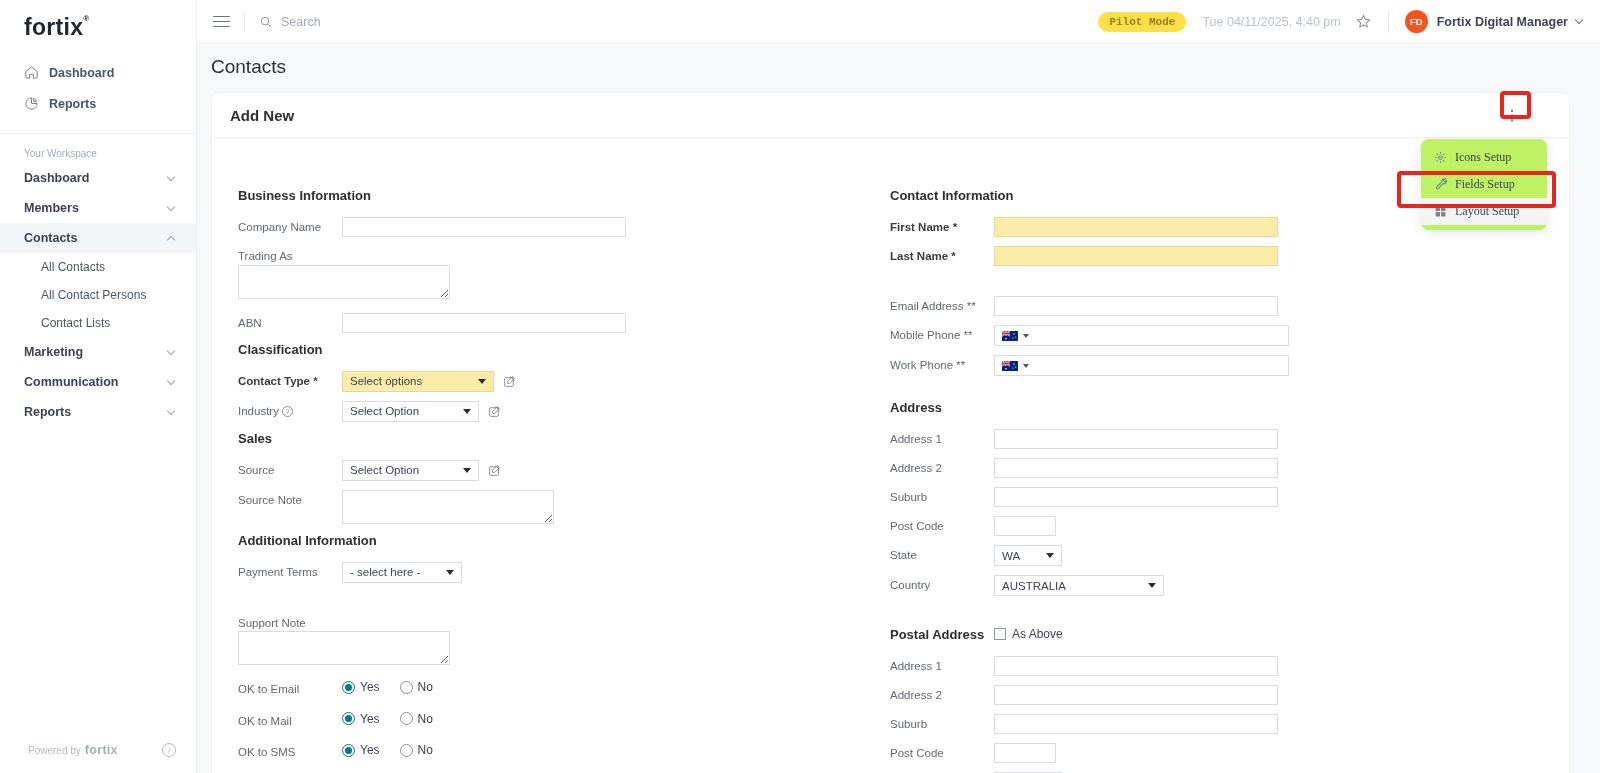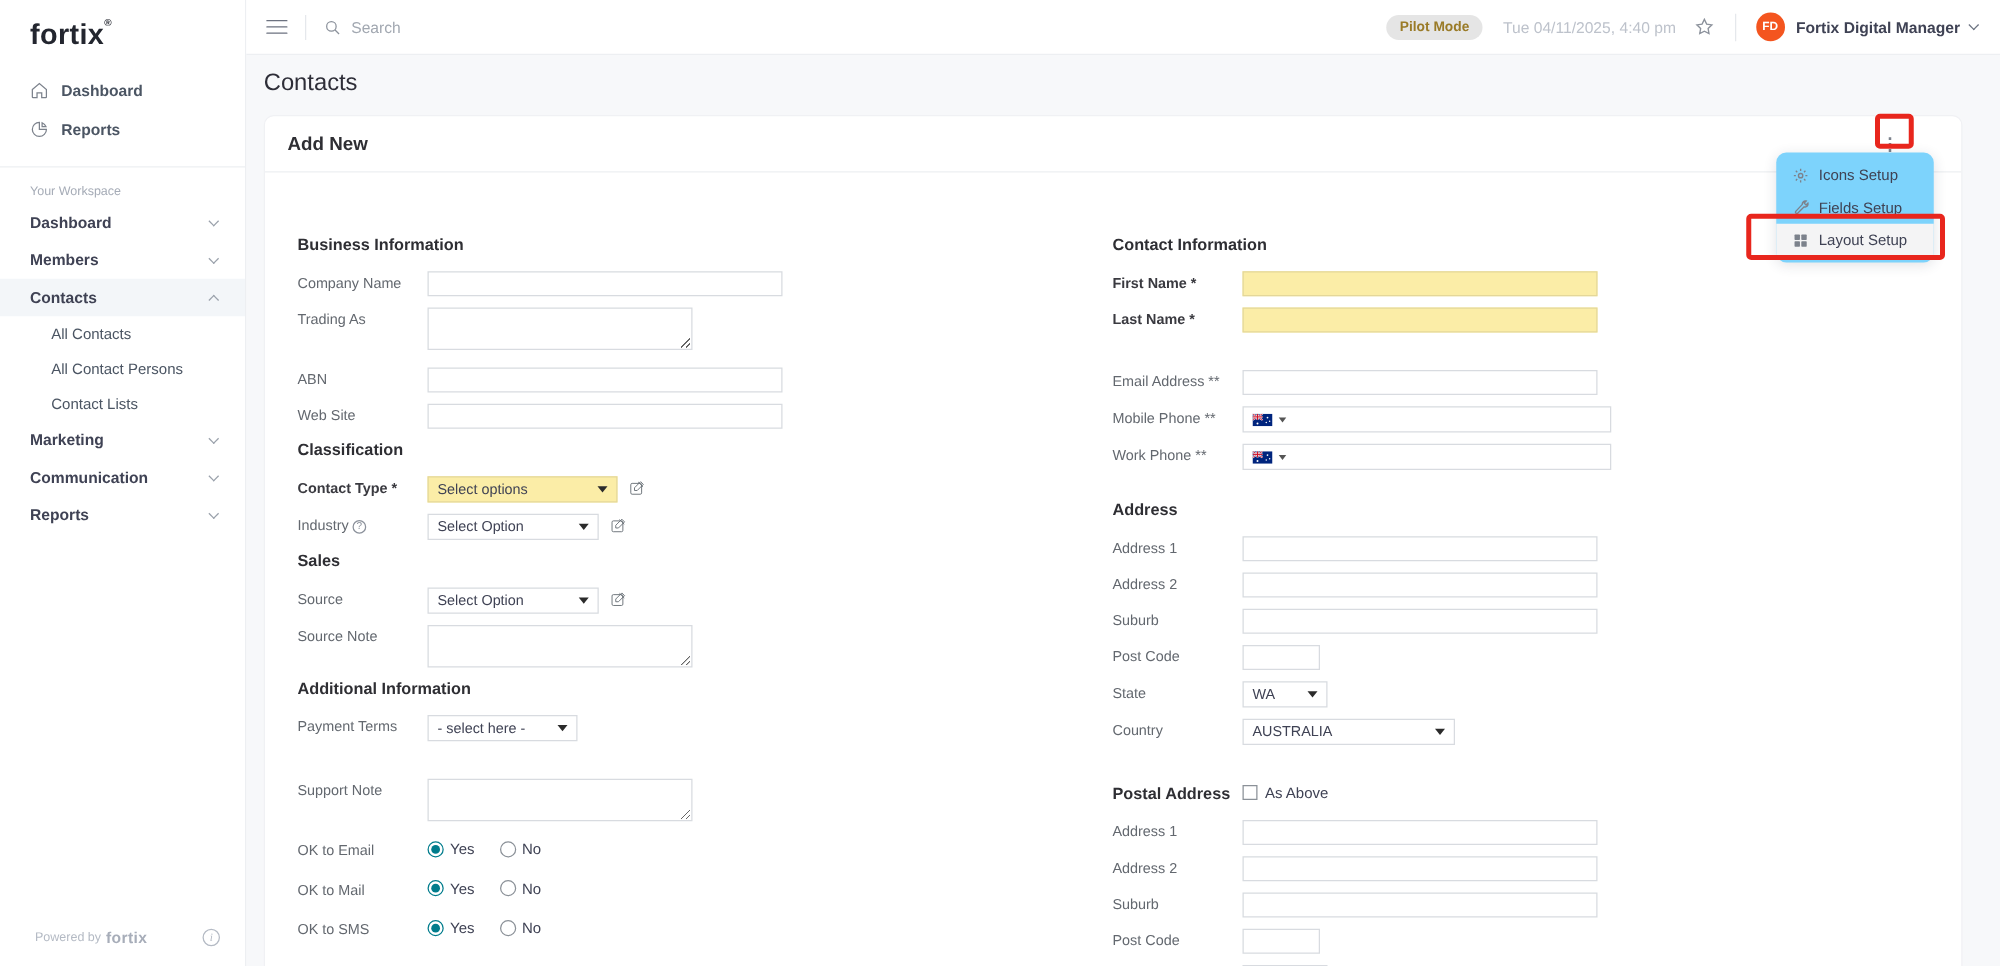--- a/index.html
+++ b/index.html
@@ -30,21 +30,21 @@
   .main { flex:1; display:flex; flex-direction:column; min-width:0; }
   .topbar { height:44px; background:#fff; border-bottom:1px solid #EDEFF2; display:flex; align-items:center; padding:0 18px 0 16px; flex-shrink:0; }
   .hamb { width:17px; cursor:pointer; margin-right:14px; }
   .hamb div { height:1.8px; background:#6C7280; margin:3.2px 0; border-radius:1px; }
   .vdiv { width:1px; height:20px; background:#E5E8EC; margin-right:14px; }
   .search-wrap { display:flex; align-items:center; gap:8px; }
   .search-wrap svg { width:14px; height:14px; stroke:#8B919B; fill:none; stroke-width:1.7; }
   .search-input { border:none; outline:none; font-size:12.5px; color:#3F4254; width:180px; background:transparent; font-family:"Liberation Sans", sans-serif; }
   .search-input::placeholder { color:#A2A8B1; }
   .top-right { margin-left:auto; display:flex; align-items:center; }
-  .badge { background:#e5e5e5; color:#9A7B28; font-size:11px; font-weight:600; padding:4px 11px; border-radius:11px; }
+  .badge { background:#fde047; color:#9A7B28; font-size:11px; font-weight:600; padding:4px 11px; border-radius:11px;font-family:Liberation Mono, monospace; }
   .datetime { font-size:12.5px; color:#BDC2CB; margin:0 14px 0 16px; }
   .star { width:17px; height:17px; stroke:#8B919B; fill:none; stroke-width:1.5; cursor:pointer; }
   .tb-div { width:1px; height:22px; background:#E5E8EC; margin:0 16px; }
   .avatar { width:23px; height:23px; border-radius:50%; background:#F4551F; color:#fff; font-size:9.5px; font-weight:700; display:flex; align-items:center; justify-content:center; cursor:pointer; }
   .uname { font-size:12.5px; font-weight:700; color:#3F4254; margin:0 8px 0 9px; cursor:pointer; }
   .chev-dn { width:6px; height:6px; border-right:1.6px solid #6B7280; border-bottom:1.6px solid #6B7280; transform:rotate(45deg); margin-top:-3px; cursor:pointer; }
 
   .page-title { font-size:19px; color:#2E2E38; padding:12px 0 10px 14px; }
 
   .card { background:#fff; border:1px solid #F0F1F4; border-radius:8px; margin:4px 30px 0 14px; min-height:700px; }
@@ -74,24 +74,24 @@
   .phone { width:295px; height:21px; border:1px solid #D8DBE0; background:#fff; display:flex; align-items:center; gap:5px; padding:0 7px; cursor:text; }
   .phone .mini-caret { width:0; height:0; border-left:3px solid transparent; border-right:3px solid transparent; border-top:4px solid #555; }
   .radio-row { display:flex; align-items:center; gap:5px; font-size:12px; color:#3F4254; padding-top:1px; }
   .radio { width:13px; height:13px; border-radius:50%; border:1px solid #8B9198; background:#fff; position:relative; display:inline-block; cursor:pointer; }
   .radio.sel2 { border-color:#007C8C; }
   .radio.sel2::after { content:""; position:absolute; inset:2px; border-radius:50%; background:#007C8C; }
   .radio-gap { width:10px; }
   .checkbox { width:12px; height:12px; border:1px solid #8B9198; background:#fff; display:inline-block; cursor:pointer; }
   .cb-row { display:flex; align-items:center; gap:6px; font-size:12px; color:#3F4254; margin-top:1px; }
   .mt38 { margin-top:38px; } .mt46 { margin-top:46px; } .mt30 { margin-top:30px; }
-  .mb30 { margin-bottom:30px; } .mb24 { margin-bottom:24px; } .mb14 { margin-bottom:14px; } .mb13 { margin-bottom:13px; }
+  .mb30 { margin-bottom:30px; } .mb24 { margin-bottom:24px; } .mb14 { margin-bottom:14px;flex-direction:column; } .mb13 { margin-bottom:13px; }
 
   
-  .menu-panel { position:absolute; left:1421px; top:122px; width:126px; background:#7dd3fc; border-radius:8px; box-shadow:0 2px 10px rgba(40,50,70,.14); padding:5px 0; z-index:20; }
+  .menu-panel { position:absolute; left:1421px; top:139px; width:126px; background:#bef264; border-radius:8px; box-shadow:0 2px 10px rgba(40,50,70,.14); padding:5px 0; z-index:20;font-family:Liberation Serif, serif; }
   .menu-item { display:flex; align-items:center; gap:8px; padding:6px 13px; font-size:12px; color:#3F4254; cursor:pointer; }
   .menu-item.hl { background:#F4F4F5; }
   .menu-item svg { width:13px; height:13px; flex-shrink:0; }
 
   
   .red-box { position:absolute; border:4px solid #E8261D; border-radius:4px; z-index:30; pointer-events:none; }
   .red-kebab { left:1500px; top:91px; width:31px; height:28px; }
   .red-layout { left:1397px; top:171px; width:159px; height:37px; }
 </style>
 </head>
@@ -203,24 +203,20 @@
           <div class="frow">
             <span class="flabel">Company Name</span>
             <input class="tinput" style="">
           </div>
           <div class="frow mb14">
             <span class="flabel">Trading As</span>
             <textarea class="txtarea" style=""></textarea>
           </div>
           <div class="frow">
             <span class="flabel">ABN</span>
-            <input class="tinput" style="">
-          </div>
-          <div class="frow">
-            <span class="flabel">Web Site</span>
             <input class="tinput" style="">
           </div>
 
           <h3 class="sec mt38">Classification</h3>
           <div class="frow">
             <span class="flabel bold">Contact Type *</span>
             <div class="sel yellow w150">
               <span>Select options</span>
                 <span class="caret"></span>
             </div>

